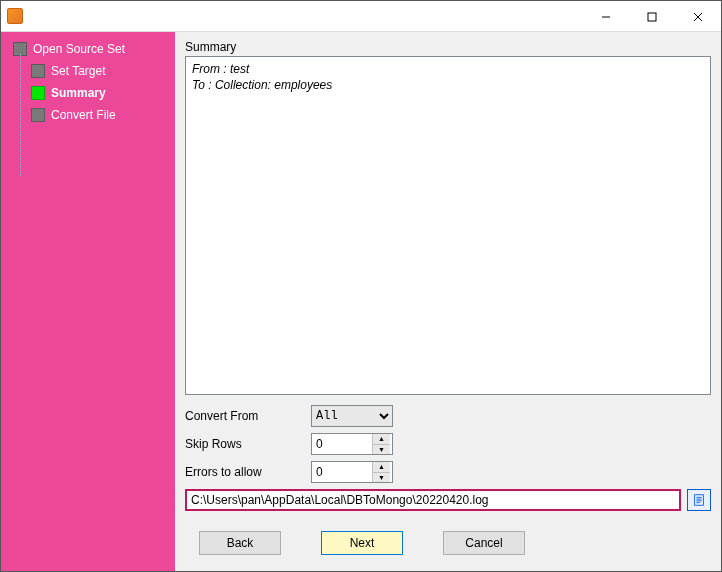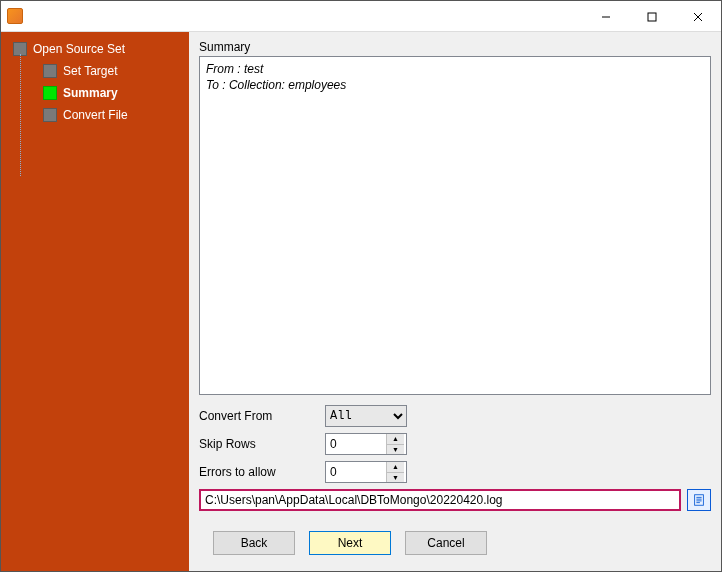--- a/index.html
+++ b/index.html
@@ -38,34 +38,34 @@
     color: #000;
   }
 
   .content {
     display: flex;
     height: calc(100% - 31px);
   }
 
   
   .sidebar {
-    width: 188px;
-    background: #c2410c;
+    width: 174px;
+    background: #ec4899;
     color: #fff;
     padding-top: 6px;
     position: relative;
   }
   .tree-node {
     display: flex;
     align-items: center;
     padding: 4px 4px 4px 12px;
     white-space: nowrap;
     cursor: pointer;
   }
-  .tree-child { padding-left: 42px; }
+  .tree-child { padding-left: 30px; }
   .tree-box {
     width: 14px; height: 14px;
     background: #7a7a7a;
     border: 1px solid #5a5a5a;
     margin-right: 6px;
     flex-shrink: 0;
   }
   .tree-box.active {
     background: #00e600;
     border: 1px solid #00b000;
@@ -148,21 +148,21 @@
     width: 24px; height: 22px;
     border: 1px solid #0a5bd6;
     background: #e6f0ff;
     display: flex; align-items: center; justify-content: center;
     cursor: pointer;
   }
   .browse-btn svg { width: 14px; height: 14px; }
 
   .button-row {
     display: flex;
-    gap: 14px;
+    gap: 40px;
     padding: 8px 0 16px 14px;
   }
   .btn {
     width: 82px; height: 24px;
     border: 1px solid #adadad;
     background: #e1e1e1;
     font-family: inherit; font-size: 12px;
     cursor: pointer;
   }
   .btn.default {

